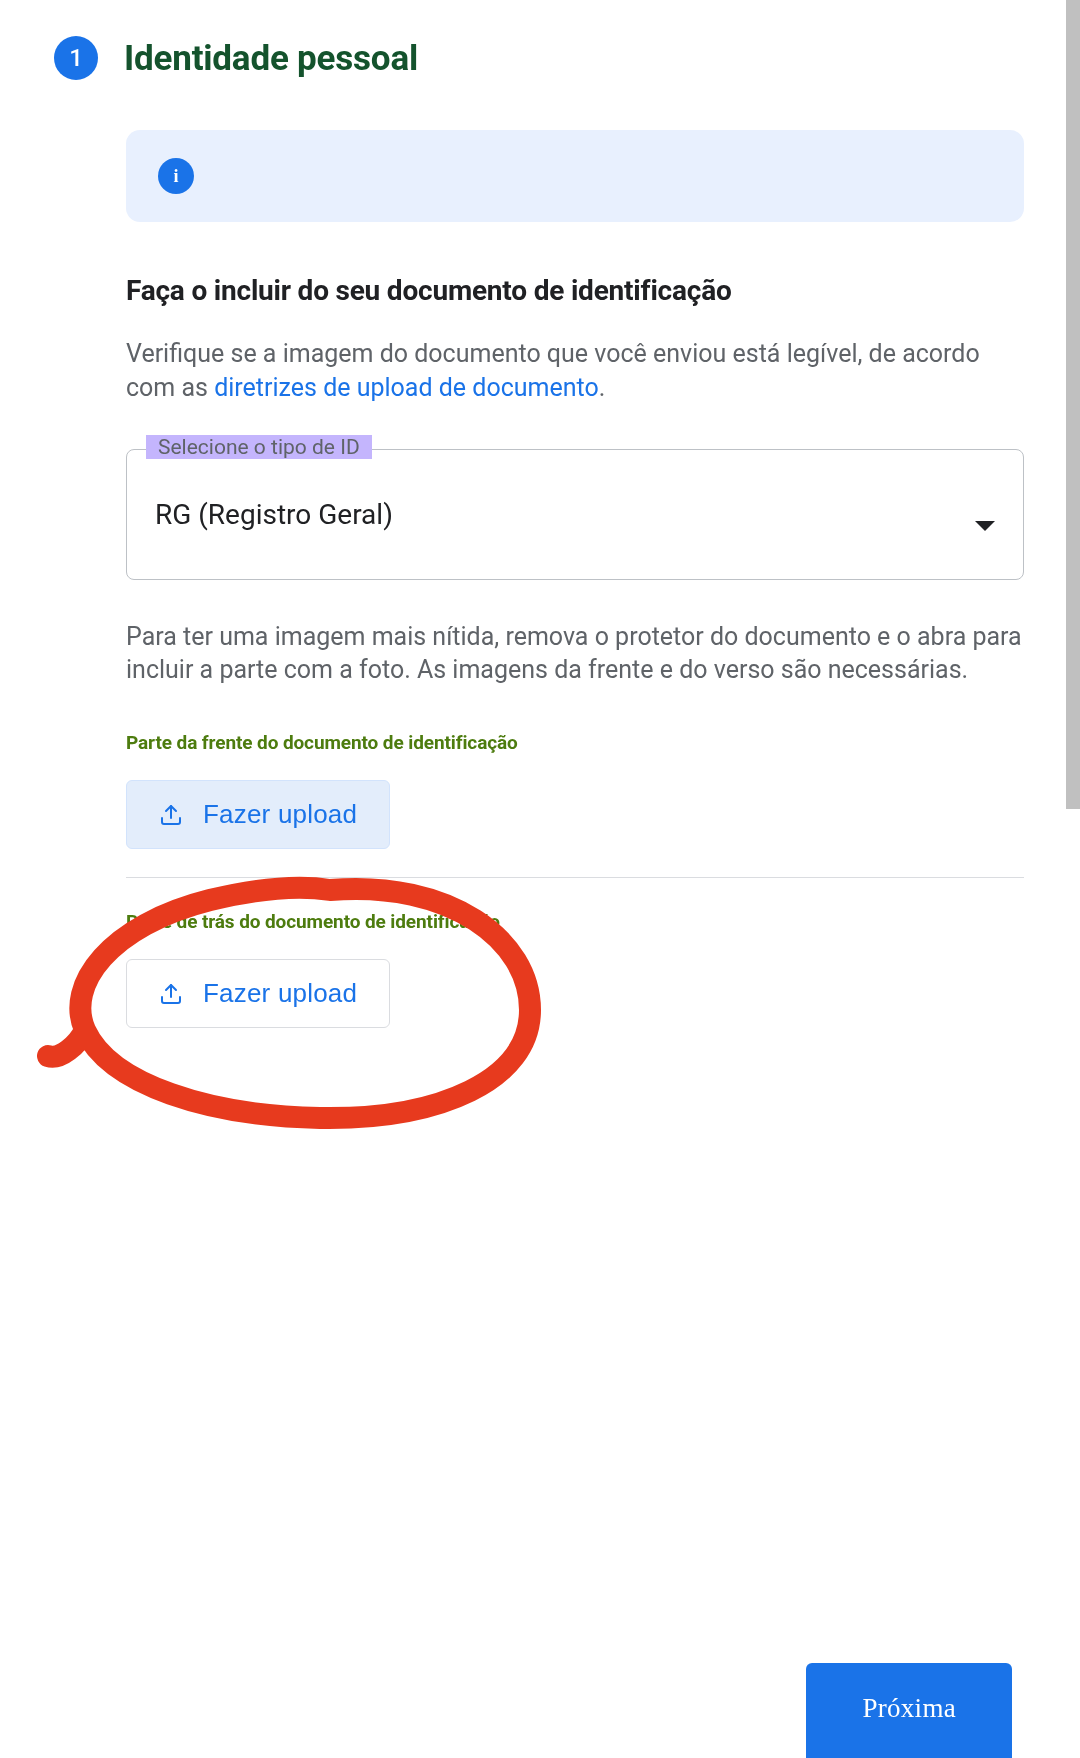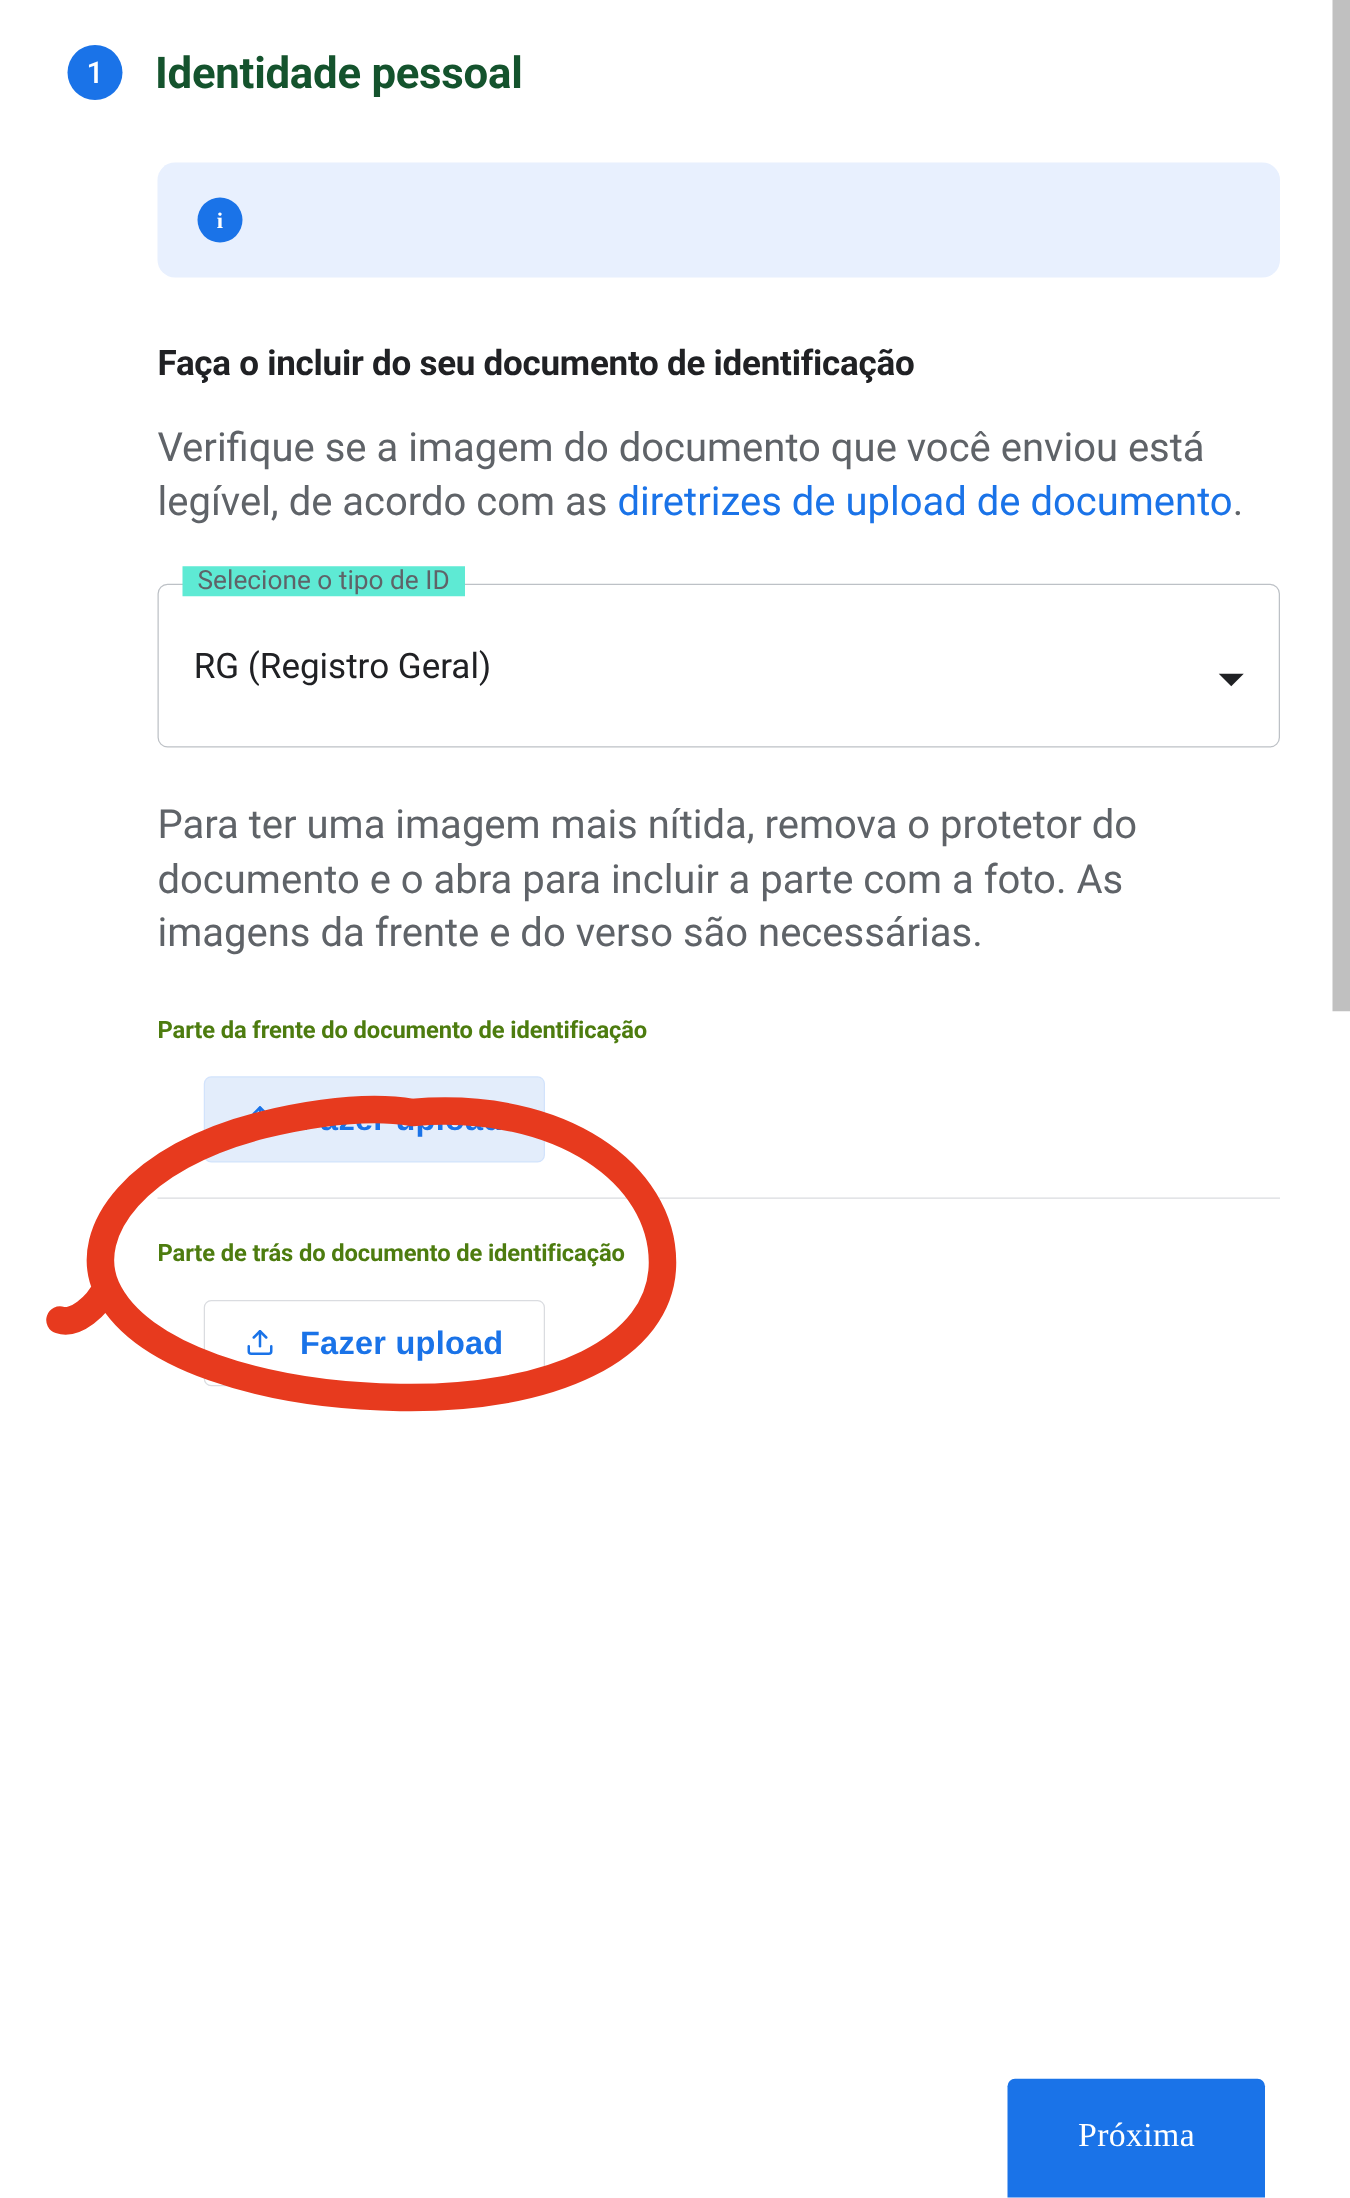--- a/index.html
+++ b/index.html
@@ -89,38 +89,38 @@
       font-weight: 700;
     }
     .section-heading {
       font-size: 28px;
       font-weight: 700;
       color: #202124;
       margin-bottom: 30px;
       letter-spacing: -0.2px;
     }
     .helper-text {
-      font-size: 32px;
+      font-size: 25px;
       line-height: 1.35;
       color: #5f6368;
       margin-bottom: 44px;
     }
     .link {
       color: #1a73e8;
       text-decoration: none;
     }
     .select-wrap {
       position: relative;
       margin-bottom: 40px;
     }
     .select-label {
       position: absolute;
       top: -14px;
       left: 20px;
-      background: #5eead4;
+      background: #c4b5fd;
       padding: 0 12px;
       font-size: 21px;
       color: #5f6368;
     }
     .select-box {
       border: 1px solid #bdc1c6;
       border-radius: 8px;
       padding: 48px 28px;
       display: flex;
       align-items: flex-end;
@@ -148,24 +148,23 @@
     .upload-btn {
       display: inline-flex;
       align-items: center;
       gap: 20px;
       padding: 18px 32px;
       border: 1px solid #dadce0;
       border-radius: 6px;
       background: #fff;
       color: #1a73e8;
       font-size: 26px;
-      font-weight: 700;
+      font-weight: 400;
       cursor: pointer;
       letter-spacing: 0.2px;
-      margin-left: 37px;
     }
     .upload-btn.highlighted {
       background: #e3edfb;
       border-color: #d2e3fc;
     }
     .upload-icon svg {
       width: 24px;
       height: 24px;
       display: block;
     }

